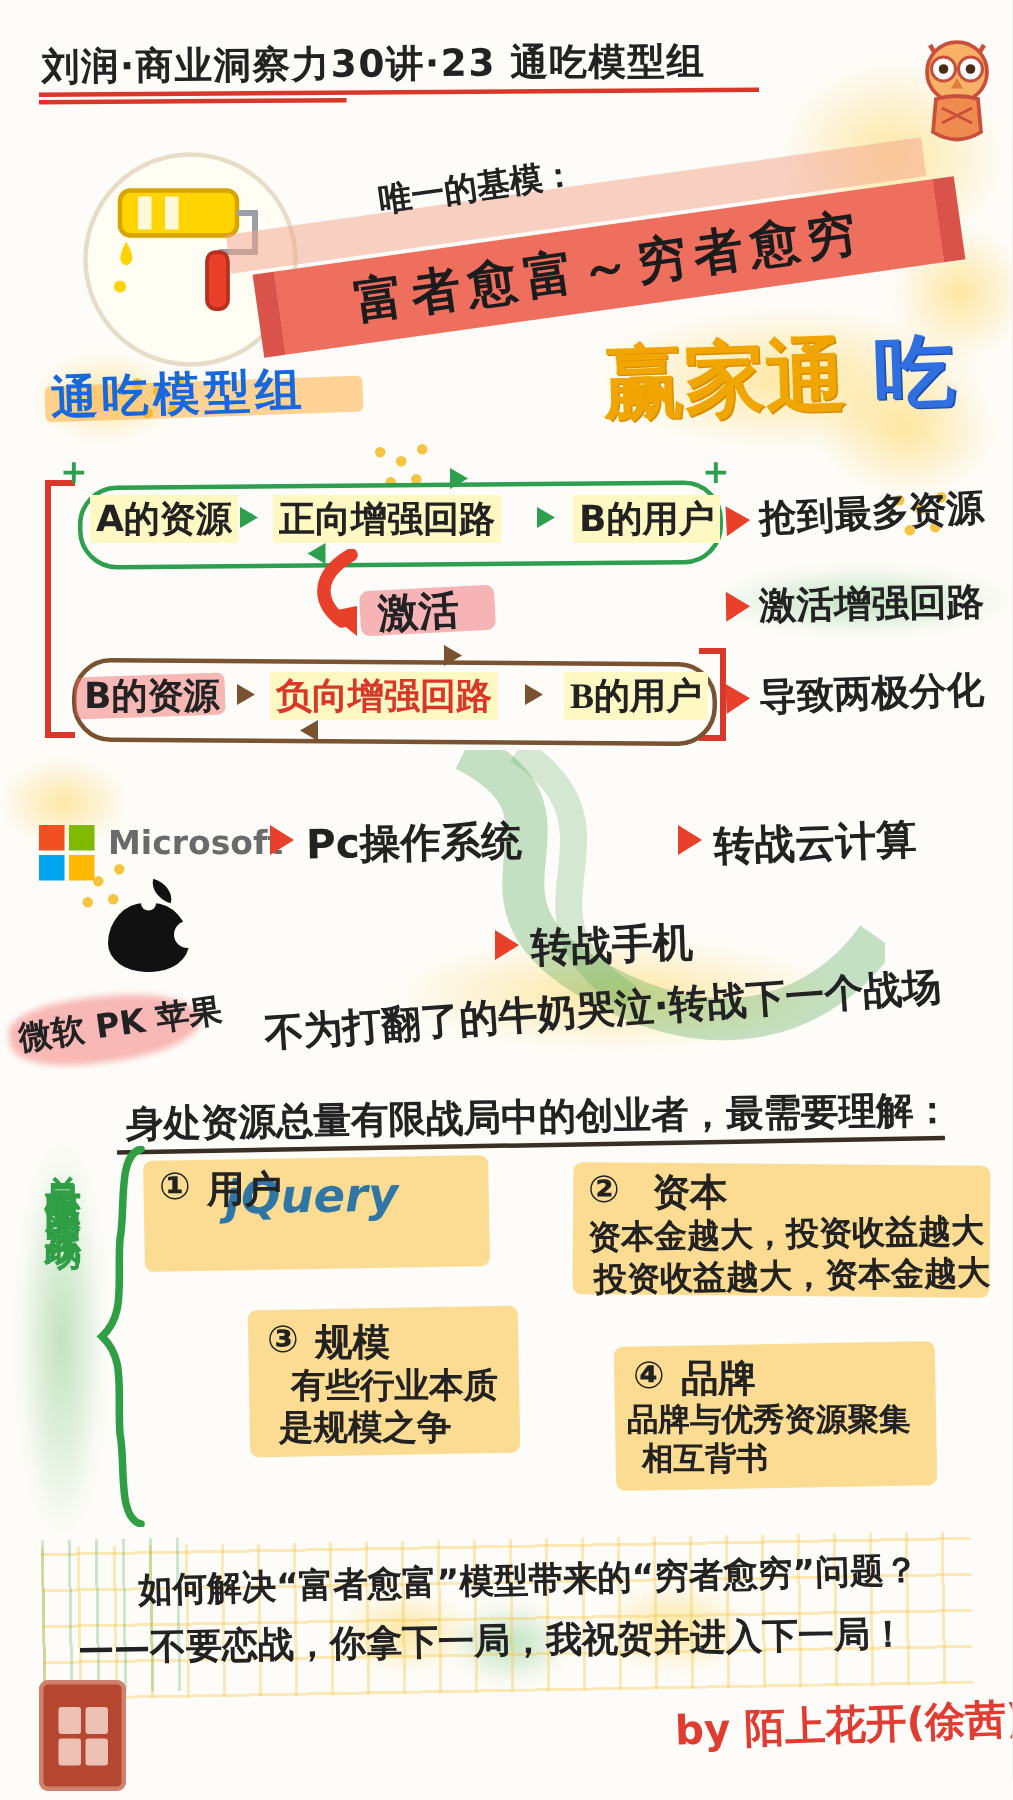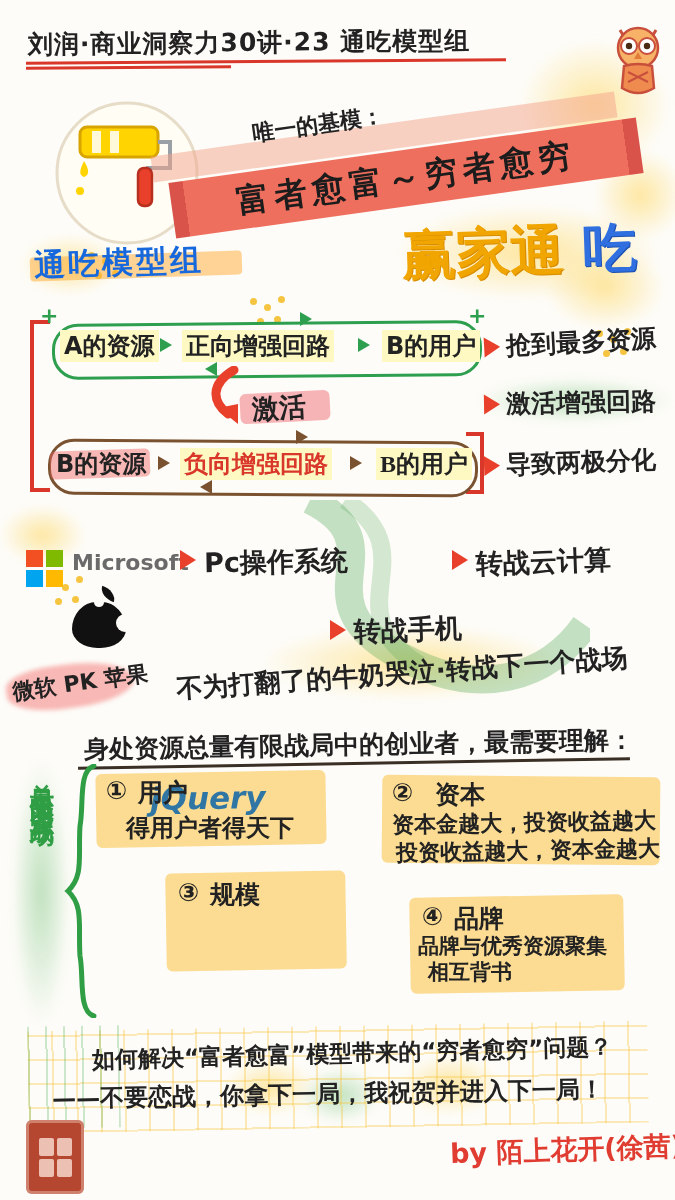--- a/index.html
+++ b/index.html
@@ -186,31 +186,32 @@
   <span class="abs" style="left:26px;top:764px;height:260px;writing-mode:vertical-rl;text-orientation:upright;
                color:#2f9e44;font-weight:bold;font-size:24px;letter-spacing:5px;">总量有限的资源战场</span>
   <svg class="abs" style="left:62px;top:764px;" width="40" height="254" viewBox="0 0 40 254">
     <path d="M32 2 C 16 6 22 42 18 62 C 16 92 22 112 6 127 C 22 142 16 162 18 192 C 22 212 16 248 32 252" stroke="#2f9e44" stroke-width="5" fill="none" stroke-linecap="round"></path>
   </svg>
 
   <div class="abs ybox" style="left:96px;top:772px;width:230px;height:74px;transform:rotate(-1deg);"></div>
   <span class="abs" style="left:150px;top:780px;font-size:31px;font-weight:bold;font-style:italic;color:#1b6ca8;opacity:.9;transform:rotate(-1deg);">jQuery</span>
   <span class="abs hw" style="left:106px;top:776px;font-size:25px;">①</span>
   <span class="abs hw" style="left:138px;top:776px;font-size:25px;">用户</span>
-  <span class="abs hw" style="left:126px;top:812px;font-size:24px;">得用户者得天下</span>
 
   <div class="abs ybox" style="left:382px;top:776px;width:278px;height:88px;transform:rotate(0.5deg);"></div>
   <span class="abs hw" style="left:392px;top:778px;font-size:25px;">②</span>
   <span class="abs hw" style="left:424px;top:778px;font-size:25px;margin-left:11px;">资本</span>
   <span class="abs hw" style="left:392px;top:808px;font-size:22px;transform:rotate(-1deg);">资本金越大，投资收益越大</span>
   <span class="abs hw" style="left:396px;top:836px;font-size:22px;transform:rotate(-1deg);">投资收益越大，资本金越大</span>
 
   <div class="abs ybox" style="left:166px;top:872px;width:180px;height:98px;transform:rotate(-1deg);"></div>
   <span class="abs hw" style="left:178px;top:878px;font-size:25px;">③</span>
   <span class="abs hw" style="left:210px;top:878px;font-size:25px;">规模</span>
+  <span class="abs hw" style="left:194px;top:908px;font-size:23px;">有些行业本质</span>
+  <span class="abs hw" style="left:186px;top:936px;font-size:23px;">是规模之争</span>
 
   <div class="abs ybox" style="left:410px;top:896px;width:214px;height:96px;transform:rotate(-1deg);"></div>
   <span class="abs hw" style="left:422px;top:902px;font-size:25px;">④</span>
   <span class="abs hw" style="left:454px;top:902px;font-size:25px;">品牌</span>
   <span class="abs hw" style="left:418px;top:932px;font-size:21px;">品牌与优秀资源聚集</span>
   <span class="abs hw" style="left:428px;top:958px;font-size:21px;">相互背书</span>
 
   <div class="abs grid" style="left:28px;top:1026px;width:620px;height:102px;transform:rotate(-1deg);"></div>
   <div class="abs gridgreen" style="left:28px;top:1026px;width:92px;height:102px;transform:rotate(-1deg);"></div>
   <span class="abs hw" style="left:92px;top:1038px;font-size:23px;transform:rotate(-1.5deg);">如何解决“富者愈富”模型带来的“穷者愈穷”问题？</span>

